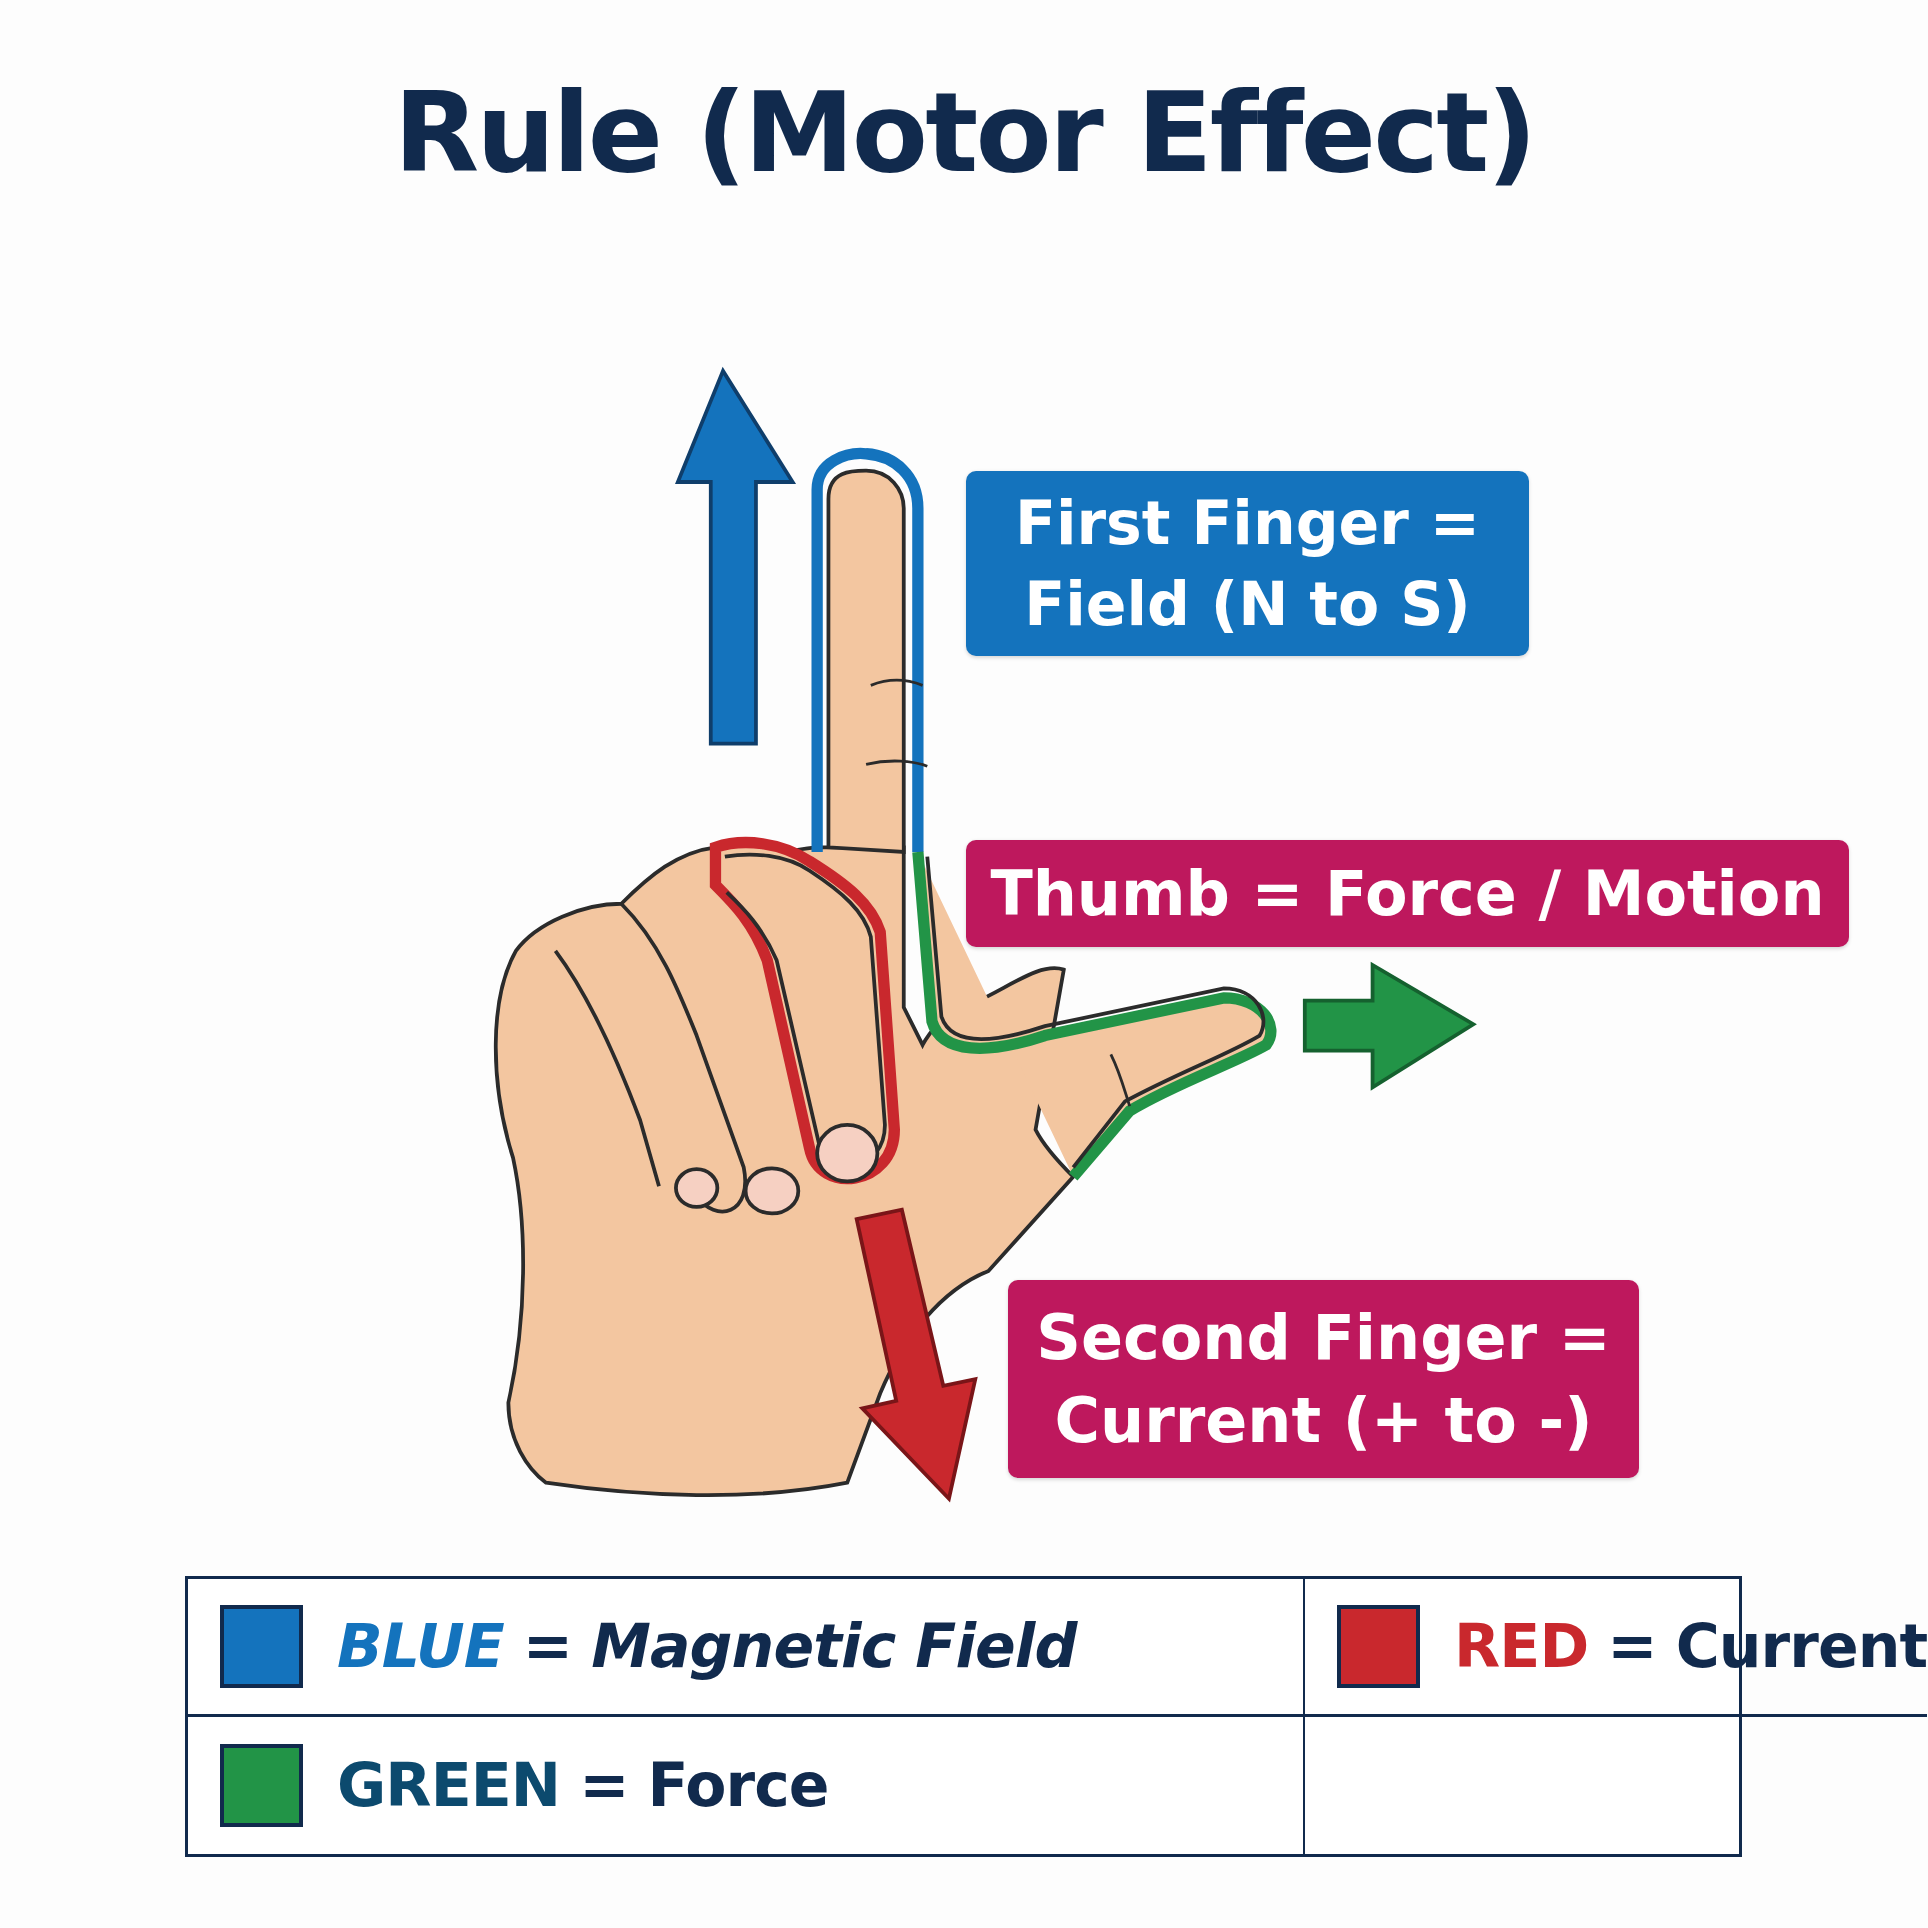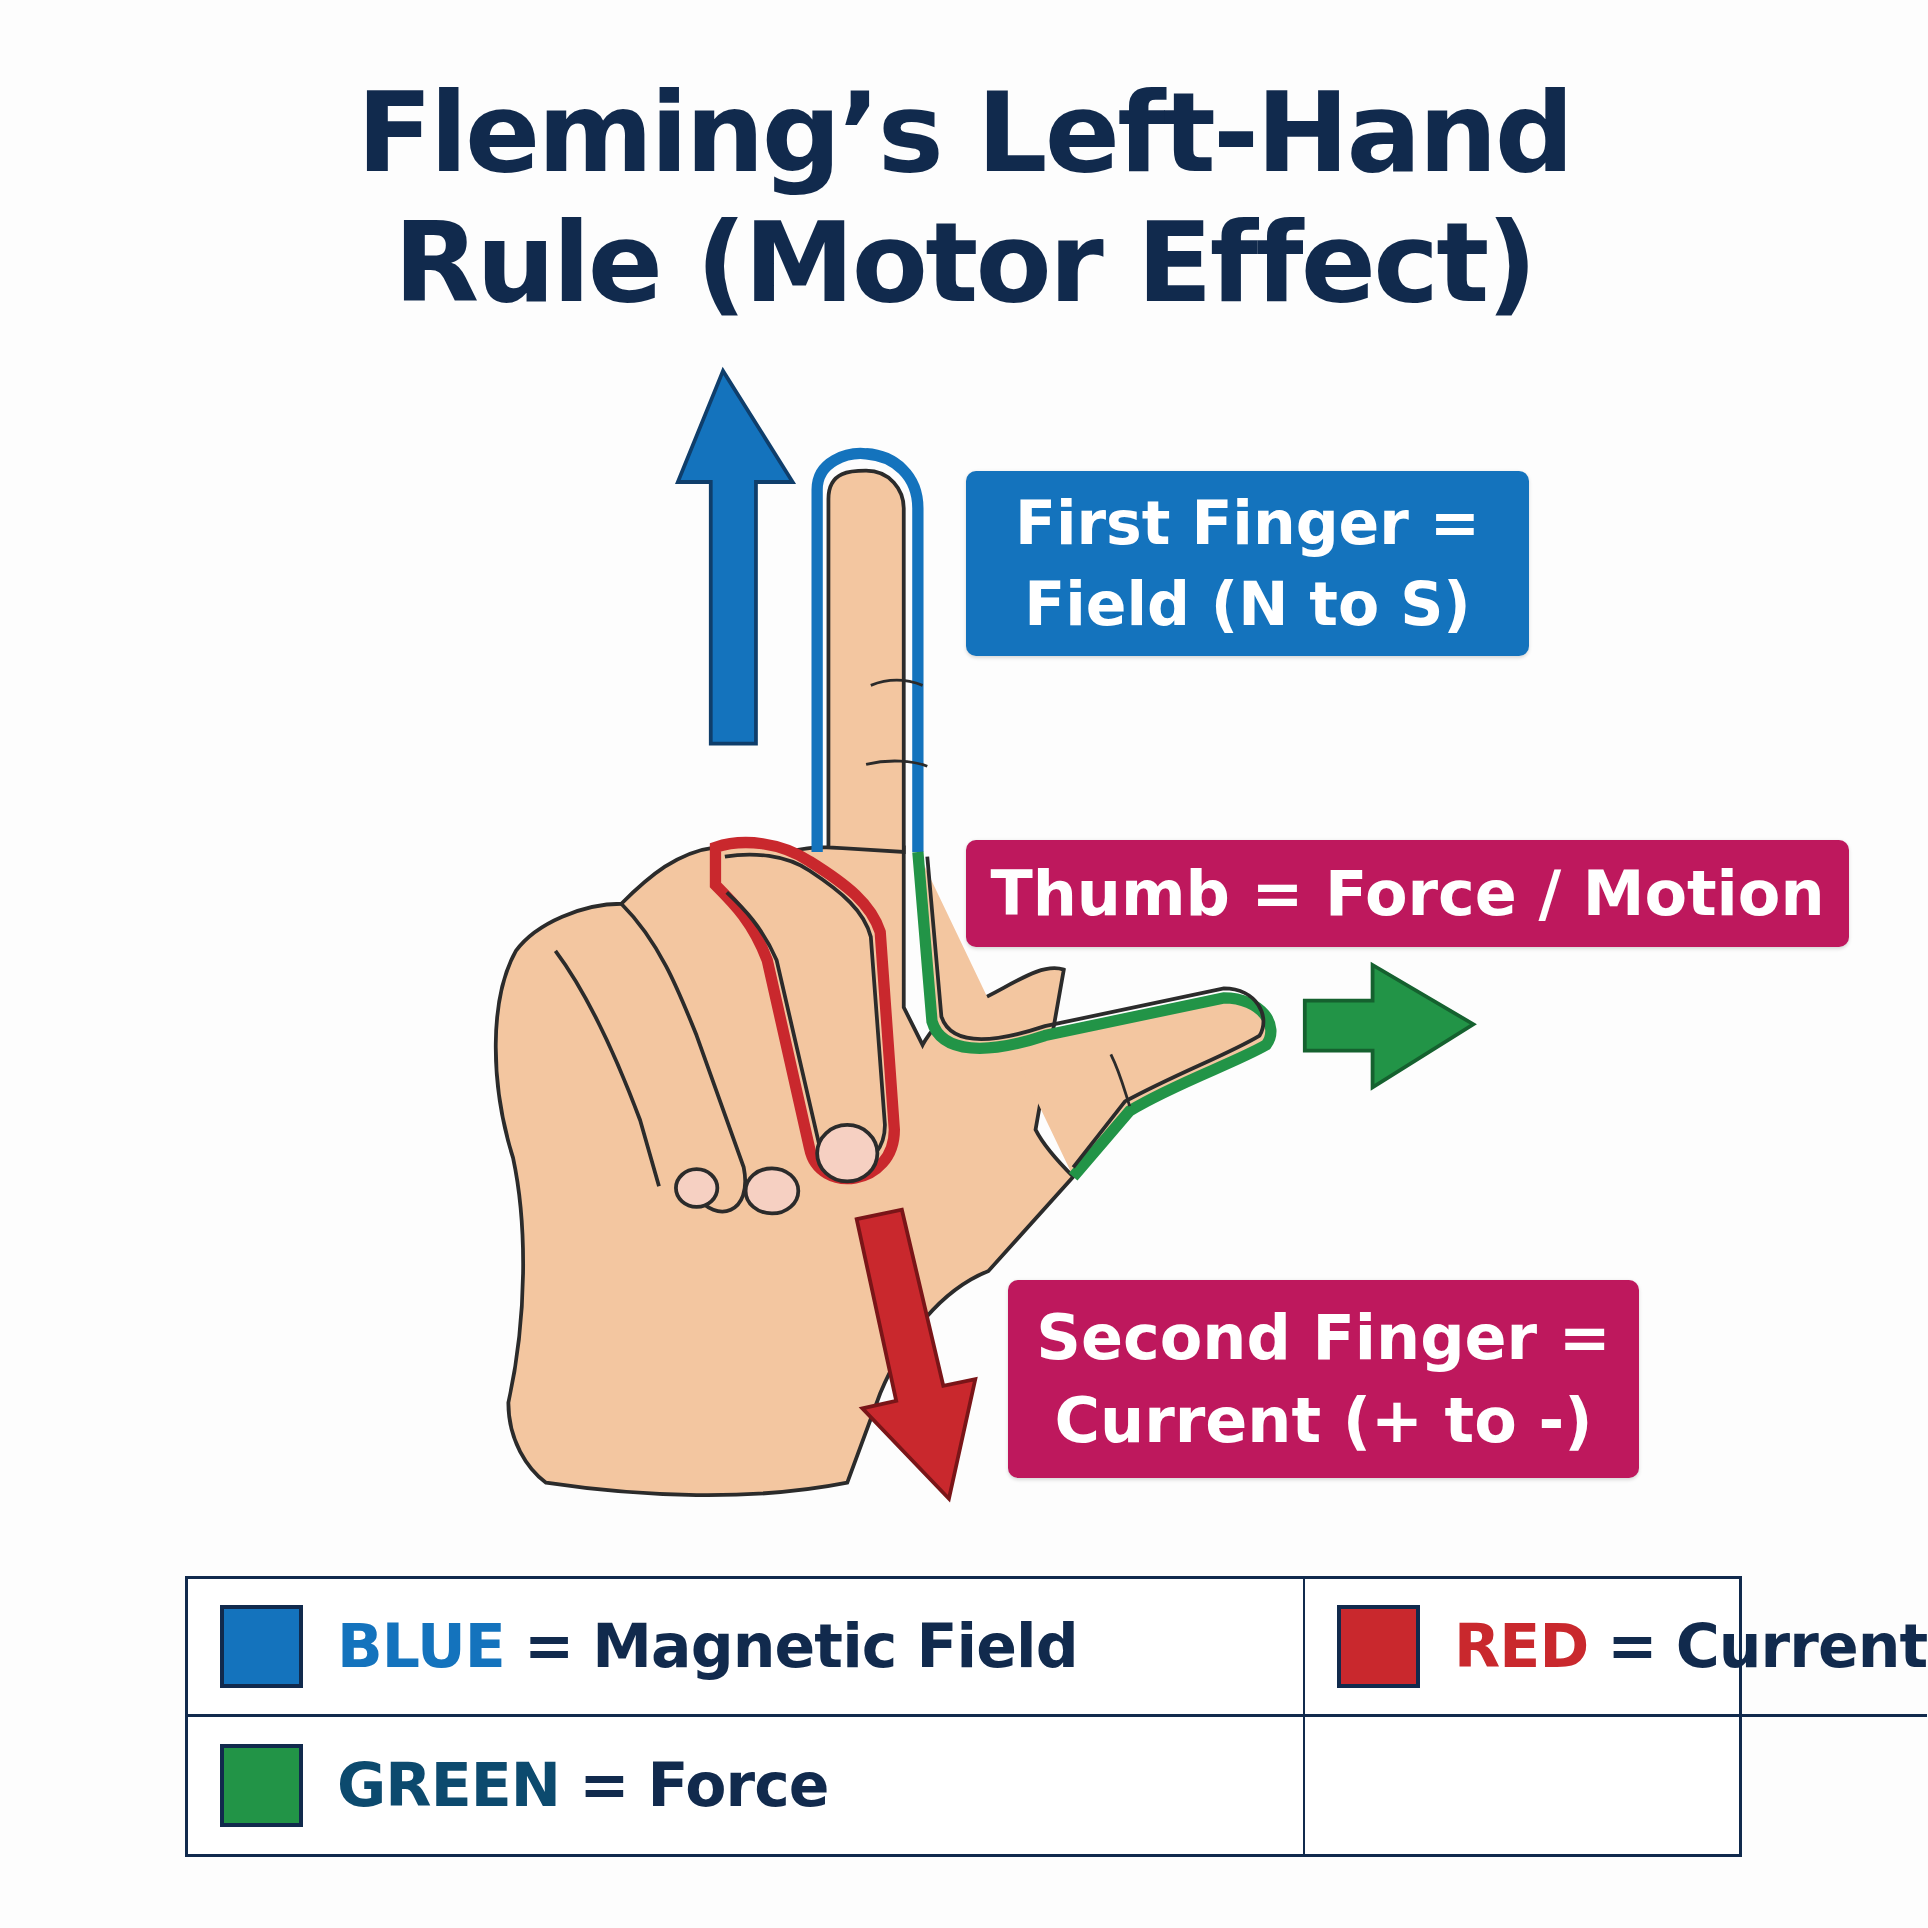--- a/index.html
+++ b/index.html
@@ -48,39 +48,38 @@
     background: #ffffff;
   }
   .cell {
     display: flex; align-items: center;
     box-sizing: border-box;
     font-weight: bold;
     font-size: 60px;
     color: #112a4d;
     letter-spacing: -0.9px;
   }
-  .cell.c1 { border-right: 2.8px solid #112a4d; border-bottom: 3.8px solid #112a4d; padding-left: 32px; }
+  .cell.c1 { border-right: 2.8px solid #112a4d; border-bottom: 3.8px solid #112a4d; padding-left: 32px; font-style: italic; }
   .cell.c2 { border-bottom: 3.8px solid #112a4d; padding-left: 32px; }
   .cell.c3 { border-right: 2.8px solid #112a4d; padding-left: 32px; }
   .cell.c4 { }
   .swatch {
     width: 83px; height: 83px;
     border: 4.7px solid #112a4d;
     box-sizing: border-box;
     margin-right: 34px;
     flex: 0 0 auto;
   }
   .kw { margin-right: 19px; }
   .eq { margin-right: 19px; }
 </style>
 </head>
 <body>
 
 <div class="title">
-  <span>Fleming’s Left-Hand</span>
   <span>Rule (Motor Effect)</span>
 </div>
 
 <svg class="diagram" width="1928" height="1928" viewBox="0 0 2048 2048">
 
   <g>
     <polygon points="768,394 720,512 755,512 755,790 803,790 803,512 842,512" fill="#1473bd" stroke="#0f3e6b" stroke-width="4"></polygon>
   </g>
 
   <g>

